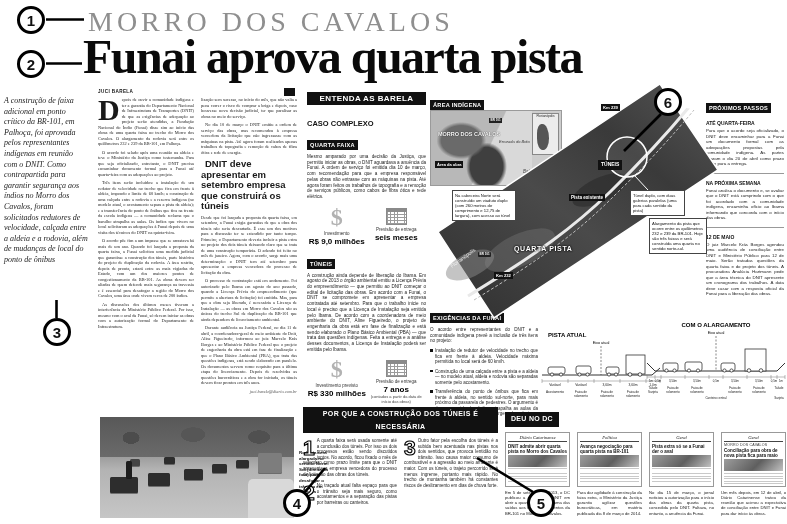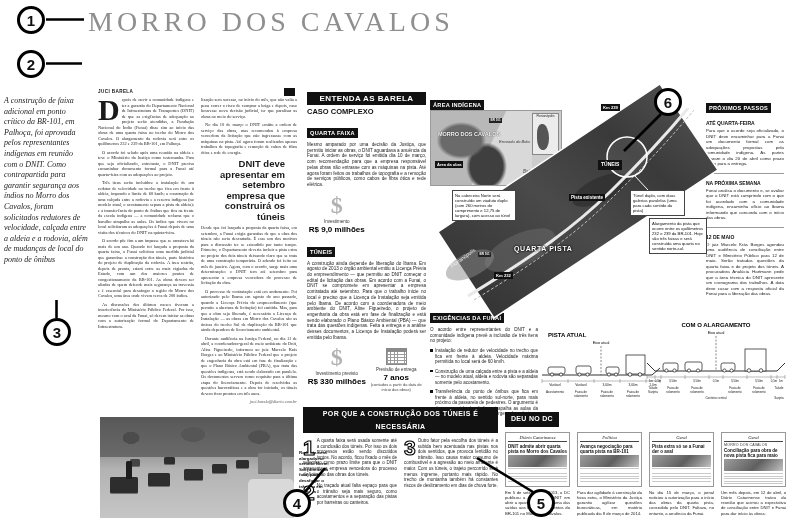--- a/index.html
+++ b/index.html
@@ -24,21 +24,21 @@
 
   
   .lede{left:4px;top:96px;width:84px;font:italic 8px/10.6px var(--serif);color:#222}
 
   
   .byline{left:98px;top:89px;font:bold 4.6px var(--sans);letter-spacing:.4px}
   .col{position:absolute;font:4.4px/5.5px var(--serif);text-align:justify;color:#1a1a1a;overflow:hidden}
   .col p{margin-bottom:3px;text-indent:4px}
   .col p.first{text-indent:0}
   .dropcap{float:left;font:bold 30px/26px var(--serif);margin:0 2px 0 0}
-  .subhead{font:bold 9.5px/10.5px var(--sans);text-align:right;margin:4px 12px;text-indent:0}
+  .subhead{font:bold 9.5px/10.5px var(--sans);text-align:left;margin:4px 0;text-indent:0}
   .credit{font:italic 4.4px var(--serif);color:#555;text-align:right}
 
   
   .photo{left:100px;top:417px;width:194px;height:101px;overflow:hidden;
      background:linear-gradient(180deg,#646464 0%,#6e6e6e 16%,#8d8d8d 30%,#b3b3b3 52%,#c6c6c6 100%)}
   .photo .trees{position:absolute;left:0;top:0;width:100%;height:40%;
      background:radial-gradient(14px 10px at 16% 52%,#4c4c4c 60%,transparent 61%),
                 radial-gradient(20px 12px at 48% 44%,#565656 60%,transparent 61%),
                 radial-gradient(18px 11px at 82% 50%,#505050 60%,transparent 61%),
                 linear-gradient(180deg,#585858,#6a6a6a)}
@@ -130,20 +130,21 @@
     <ellipse cx="470" cy="265" rx="26" ry="12" fill="#8a8a8a" opacity=".5" transform="rotate(-25 470 265)"></ellipse>
     <path d="M468,296 C 540,252 575,226 610,192 C 645,158 670,130 690,106" fill="none" stroke="#e9e9e9" stroke-width="3"></path>
     <path d="M474,300 C 546,256 580,230 614,196 C 649,162 674,134 694,110" fill="none" stroke="#bdbdbd" stroke-width="1" stroke-dasharray="3,2"></path>
     <polygon points="686,108 694,94 699,110" fill="#fff"></polygon>
     <circle cx="627" cy="157" r="20" fill="rgba(255,255,255,0.08)" stroke="#fff" stroke-width="1.5"></circle>
     <line x1="634" y1="175" x2="648" y2="190" stroke="#fff" stroke-width="1"></line>
     <text x="452" y="268" font-size="5.2" fill="#f0f0f0" transform="rotate(-36 452 268)">Florianópolis</text>
   </svg>
 
   <div class="abs kicker">MORRO DOS CAVALOS</div>
+  <div class="abs headline">Funai aprova quarta pista</div>
   <div class="abs sqmark"></div>
 
   <div class="abs lede">A construção de faixa adicional em ponto crítico da BR-101, em Palhoça, foi aprovada pelos representantes indígenas em reunião com o DNIT. Como contrapartida para garantir segurança aos índios no Morro dos Cavalos, foram solicitados redutores de velocidade, calçada entre a aldeia e a rodovia, além de mudanças de local do ponto de ônibus</div>
 
   <div class="abs byline">JUCI BARELA</div>
   <div class="abs col" style="left:98px;top:97px;width:96px;height:315px">
     <p class="first"><span class="dropcap">D</span><span>epois de ouvir a comunidade indígena e ter a garantia do Departamento Nacional de Infraestrutura de Transportes (DNIT) de que as exigências de adequação ao projeto serão atendidas, a Fundação Nacional do Índio (Funai) disse sim ao início das obras de uma quarta faixa no trecho do Morro dos Cavalos. O alargamento da rodovia será entre os quilômetros 232 e 239 da BR-101, em Palhoça.</span></p>
     <p>O acordo foi selado após uma reunião na aldeia e teve o Ministério da Justiça como testemunha. Para que seja oficializado, entretanto, o DNIT precisa encaminhar documento formal para a Funai até quarta-feira com as adequações ao projeto.</p>
     <p>Três itens serão incluídos: a instalação de um redutor de velocidade no trecho que fica em frente à aldeia, impondo o limite de 60 km/h; a construção de uma calçada entre a rodovia e a reserva indígena (no modelo atual, o acostamento separa a pista da aldeia); e a transferência do ponto de ônibus que fica na frente da escola indígena — a comunidade reclama que o barulho atrapalha as aulas. Os índios que vivem no local solicitaram as adequações à Funai depois de uma visita dos técnicos do DNIT na quinta-feira.</p>
     <p>O acordo põe fim a um impasse que se arrastava há mais de um ano. Quando foi lançada a proposta da quarta faixa, a Funai solicitou uma medida judicial que garantisse a construção dos túneis, parte histórica do projeto de duplicação da rodovia. A área restrita, depois de pronta, estará entre as mais vigiadas do Estado, com um dos maiores pontos de congestionamento da BR-101. As obras devem ser aliadas de quem defende mais segurança na travessia e é essencial para desafogar a região do Morro dos Cavalos, uma área onde vivem cerca de 200 índios.</p>
@@ -169,28 +170,33 @@
     <div class="car" style="left:158px;top:36px;width:24px;height:20px;background:#7d7d7d"></div>
     <div class="car" style="left:64px;top:40px;width:11px;height:7px"></div>
     <div class="car" style="left:30px;top:42px;width:10px;height:7px;background:#444"></div>
     <div class="car" style="left:148px;top:62px;width:46px;height:39px;background:#d9d9d9;border-radius:5px 5px 0 0"></div>
     <div class="car" style="left:26px;top:44px;width:6px;height:17px;background:#1d1d1d"></div>
   </div>
   <div class="abs photocap">Rodovia será alargada no sentido Norte-Sul (direita da foto) para desafogar o trânsito em Palhoça</div>
 
   <div class="abs entenda">
     <div class="bar">ENTENDA AS BARELA</div>
-    <div style="font:bold 7.5px var(--sans);margin-top:2px">CASO COMPLEXO</div>
+    <div style="font:bold 7.5px var(--sans);margin-top:14px">CASO COMPLEXO</div>
     <div style="margin-top:5px"><span class="tag">QUARTA FAIXA</span></div>
     <div class="smalltxt" style="margin-top:3px">Mesmo amparado por uma decisão da Justiça, que permitiu iniciar as obras, o DNIT aguardava a anuência da Funai. A ordem de serviço foi emitida dia 10 de março, com recomendação para que a empresa responsável pelas obras não entrasse com as máquinas na pista. Até agora foram feitos os trabalhos de topografia e a remoção de serviços públicos, como cabos de fibra ótica e rede elétrica.</div>
     <div class="iconrow">
       <div class="iconcell">
         <div class="dollar">$</div>
         <div class="ico-label">Investimento</div>
         <div class="ico-value">R$ 9,0 milhões</div>
+      </div>
+      <div class="iconcell">
+        <div class="cal"></div>
+        <div class="ico-label">Previsão de entrega</div>
+        <div class="ico-value">seis meses</div>
       </div>
     </div>
     <div style="margin-top:6px"><span class="tag">TÚNEIS</span></div>
     <div class="smalltxt" style="margin-top:3px">A construção ainda depende de liberação do Ibama. Em agosto de 2013 o órgão ambiental emitiu a Licença Prévia do empreendimento — que permitiu ao DNIT começar o edital de licitação das obras. Em acordo com a Funai, o DNIT se compromete em apresentar a empresa contratada até setembro. Para que o trabalho inicie no local é preciso que a Licença de Instalação seja emitida pelo Ibama. De acordo com a coordenadora de meio ambiente do DNIT, Aline Figueiredo, o projeto de engenharia da obra está em fase de finalização e está sendo elaborado o Plano Básico Ambiental (PBA) — que trata das questões indígenas. Feita a entrega e a análise desses documentos, a Licença de Instalação poderá ser emitida pelo Ibama.</div>
     <div class="iconrow">
       <div class="iconcell">
         <div class="dollar">$</div>
         <div class="ico-label">Investimento previsto</div>
         <div class="ico-value">R$ 330 milhões</div>
       </div>

